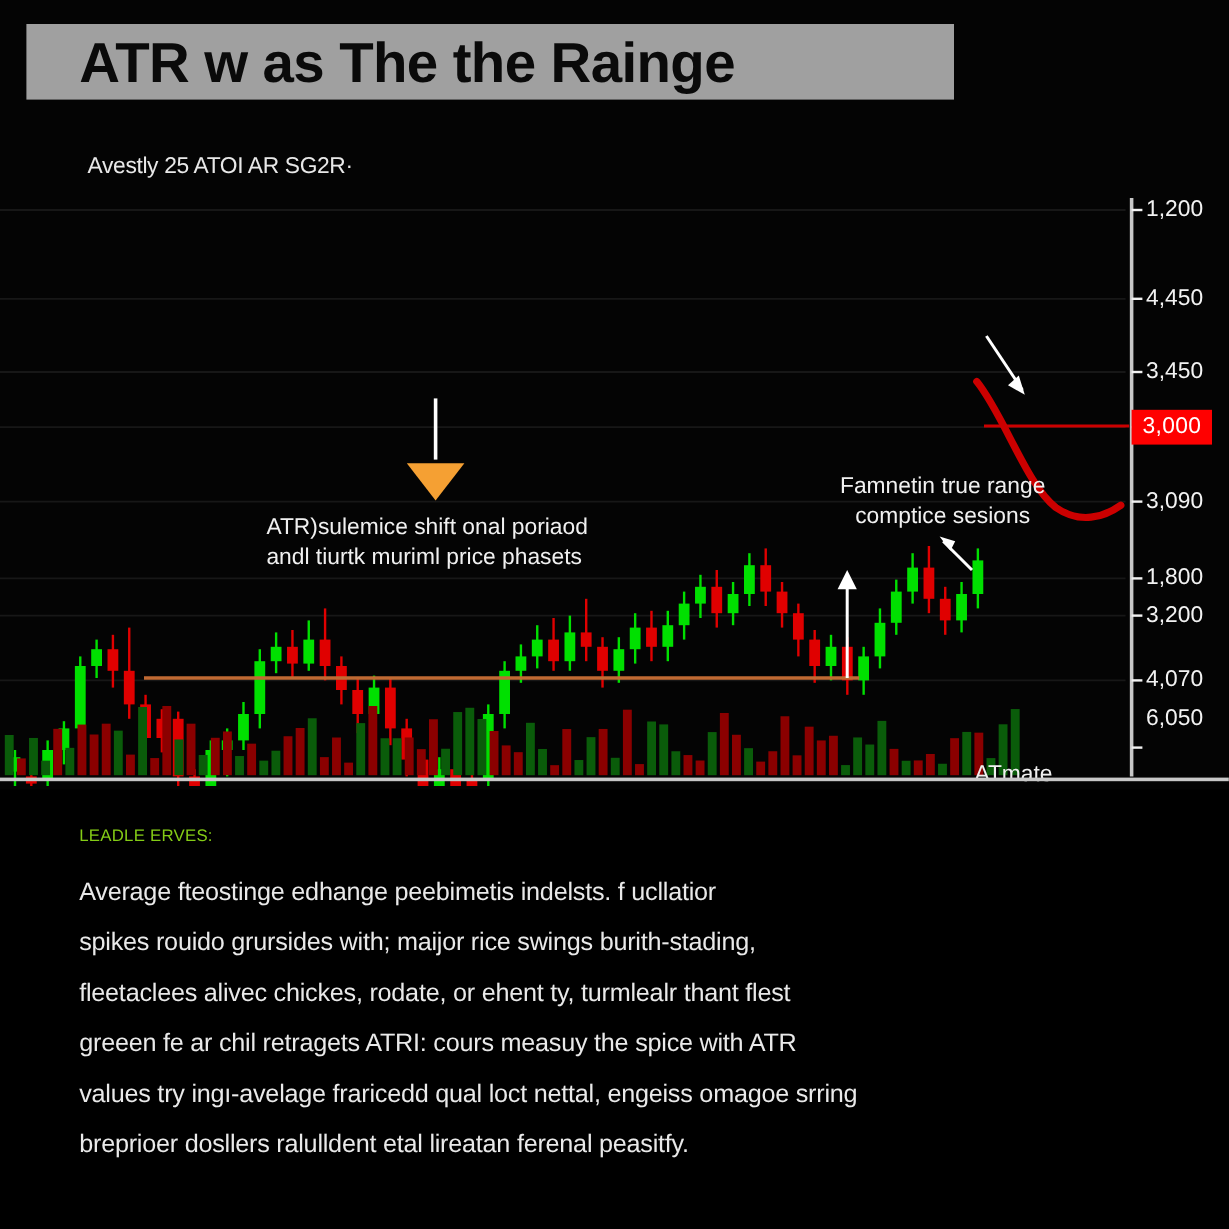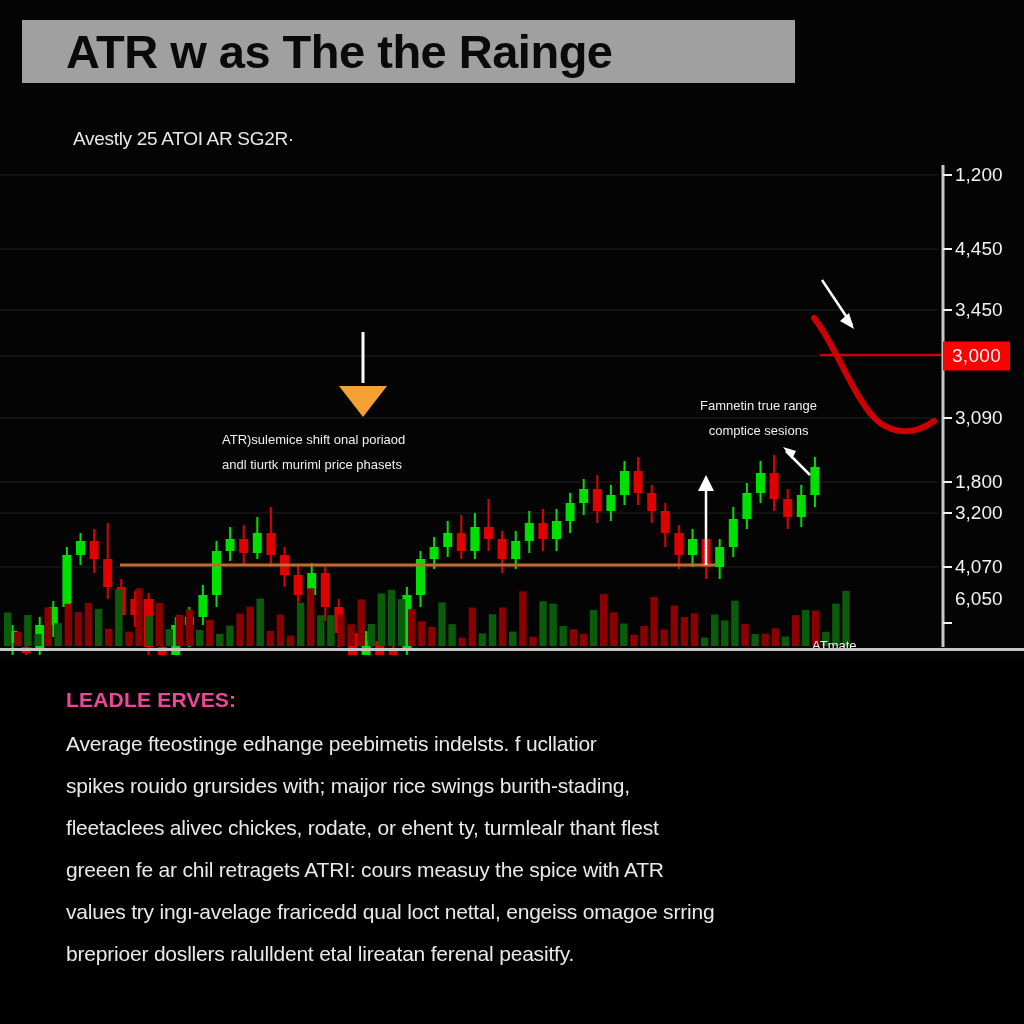--- a/index.html
+++ b/index.html
@@ -36,31 +36,31 @@
     position:absolute;left:2px;width:9px;height:2px;background:#f2f2f2;
     transform:translateY(-50%);
   }
   #price-tag{
     position:absolute;left:2px;transform:translateY(-50%);
     background:#ff0000;color:#fff;font-size:19px;padding:3px 9px 4px 9px;
     white-space:nowrap;letter-spacing:0.3px;
   }
 
   
-  .annot{position:absolute;color:#f0f0f0;font-size:13px;line-height:25px;white-space:nowrap;}
+  .annot{position:absolute;color:#f0f0f0;font-size:19px;line-height:25px;white-space:nowrap;}
   #annot-atr-shift{left:222px;top:272px;}
   #annot-true-range{left:700px;top:238px;text-align:center;}
   #annot-atr-rate{left:812px;top:478px;}
   #annot-price-vol{left:718px;top:550px;}
 
   
   #footer{position:absolute;left:0;top:658px;width:1024px;height:366px;background:#000;}
   #footer-heading{
-    position:absolute;left:66px;top:30px;font-size:21px;font-weight:bold;
-    color:#ec4899;letter-spacing:0.2px;
+    position:absolute;left:66px;top:30px;font-size:14px;font-weight:normal;
+    color:#84cc16;letter-spacing:0.2px;
   }
   #footer-body{position:absolute;left:66px;top:65px;width:900px;}
   .footer-line{font-size:21px;line-height:42px;color:#e9e9e9;white-space:nowrap;letter-spacing:-0.2px;}
 
   #divider-line{position:absolute;left:0;top:648px;width:1024px;height:3px;background:#c8c8c8;}
 </style>
 </head>
 <body>
 
 <div id="title-banner">

